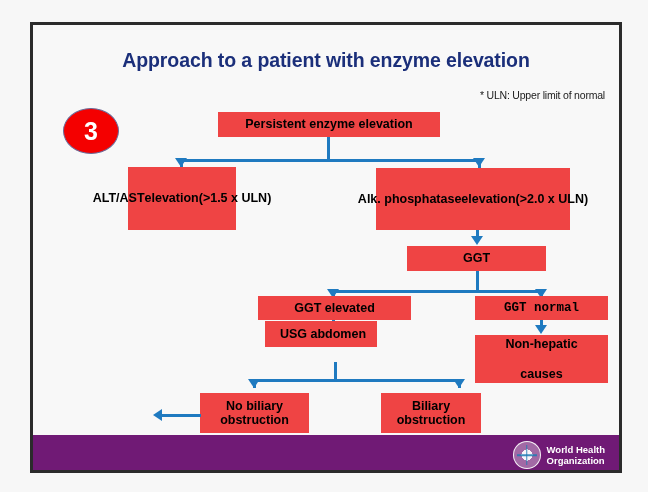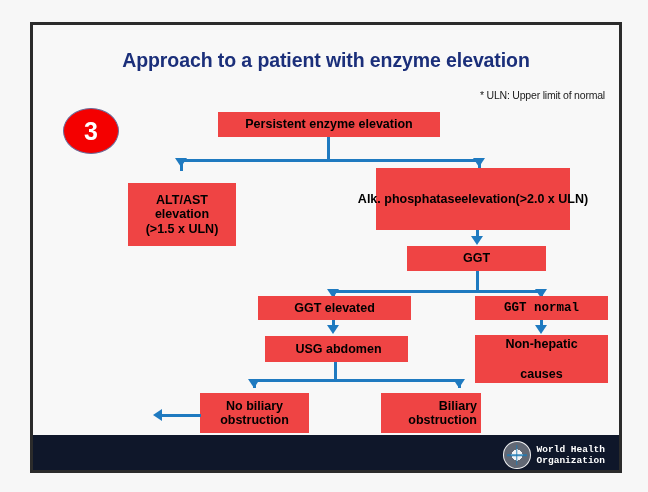--- a/index.html
+++ b/index.html
@@ -83,22 +83,21 @@
     position:absolute;
     width:0;height:0;
     border-top:6.5px solid transparent;
     border-bottom:6.5px solid transparent;
     border-right:9px solid #1f7ac0;
   }
   #footer{
     position:absolute;
     left:0; bottom:0;
     width:100%; height:35px;
-    background:#0f172a;
-    font-family:Liberation Mono, monospace;
+    background:#701a75;
   }
   #who{
     position:absolute;
     right:14px; top:6px;
     display:flex;align-items:center;gap:6px;
     color:#ffffff;
   }
   #who .wlogo{
     width:26px;height:26px;
     border-radius:50%;
@@ -140,21 +139,21 @@
   <div class="vline" style="left:294px; top:112px; height:23px;"></div>
 
   <div class="hline" style="left:147px; top:134px; width:301px;"></div>
 
   <div class="vline" style="left:147px; top:134px; height:12px;"></div>
   <div class="arrow-down" style="left:142px; top:133px;"></div>
 
   <div class="vline" style="left:445px; top:134px; height:12px;"></div>
   <div class="arrow-down" style="left:440px; top:133px;"></div>
 
-  <div class="node" style="left:95px; top:142px; width:108px; height:63px; flex-direction:column;margin-top:16px;">
+  <div class="node" style="left:95px; top:142px; width:108px; height:63px; flex-direction:row;">
     <span class="ln">ALT/AST</span>
     <span class="ln">elevation</span>
     <span class="ln">(&gt;1.5 x ULN)</span>
   </div>
 
   <div class="node" style="left:343px; top:143px; width:194px; height:62px; flex-direction:row;">
     <span class="ln">Alk. phosphatase</span>
     <span class="ln">elevation</span>
     <span class="ln">(&gt;2.0 x ULN)</span>
   </div>
@@ -180,42 +179,42 @@
   <div class="node" style="left:442px; top:271px; width:133px; height:24px;font-family:Liberation Mono, monospace;">
     <span class="ln">GGT normal</span>
   </div>
 
   <div class="vline" style="left:299px; top:295px; height:7px;"></div>
   <div class="arrow-down" style="left:294px; top:300px;"></div>
 
   <div class="vline" style="left:507px; top:295px; height:7px;"></div>
   <div class="arrow-down" style="left:502px; top:300px;"></div>
 
-  <div class="node" style="left:232px; top:311px; width:143px; height:26px;padding-left:8px;">
+  <div class="node" style="left:232px; top:296px; width:112px; height:26px;padding-left:8px;">
     <span class="ln">USG abdomen</span>
   </div>
 
   <div class="node" style="left:442px; top:310px; width:133px; height:48px; flex-direction:column;justify-content:space-between;">
     <span class="ln">Non-hepatic</span>
     <span class="ln">causes</span>
   </div>
 
   <div class="vline" style="left:301px; top:337px; height:18px;"></div>
   <div class="hline" style="left:220px; top:354px; width:208px;"></div>
   <div class="vline" style="left:220px; top:354px; height:9px;"></div>
   <div class="arrow-down" style="left:215px; top:354px;"></div>
   <div class="vline" style="left:425px; top:354px; height:9px;"></div>
   <div class="arrow-down" style="left:420px; top:354px;"></div>
 
   <div class="node" style="left:167px; top:368px; width:109px; height:40px; flex-direction:column;">
     <span class="ln">No biliary</span>
     <span class="ln">obstruction</span>
   </div>
 
-  <div class="node" style="left:348px; top:368px; width:100px; height:40px; flex-direction:column;align-items:flex-end;">
+  <div class="node" style="left:348px; top:368px; width:100px; height:40px; flex-direction:column;">
     <span class="ln">Biliary</span>
     <span class="ln">obstruction</span>
   </div>
 
   <div class="hline" style="left:128px; top:389px; width:40px;"></div>
   <div class="arrow-left" style="left:120px; top:384px;"></div>
 
 
   <div id="footer">
     <div id="who">

